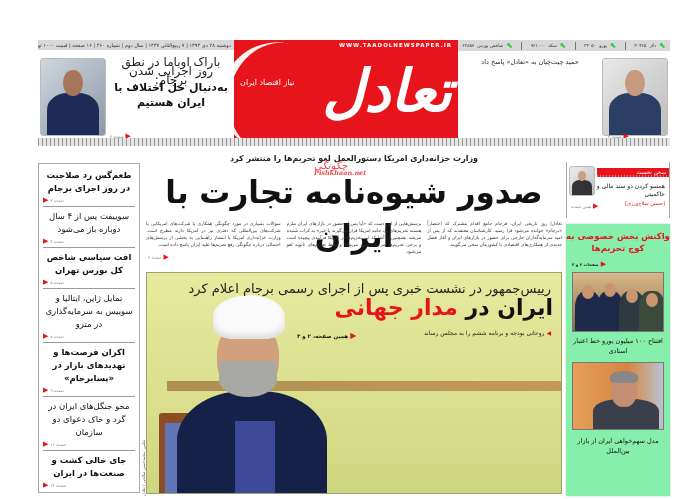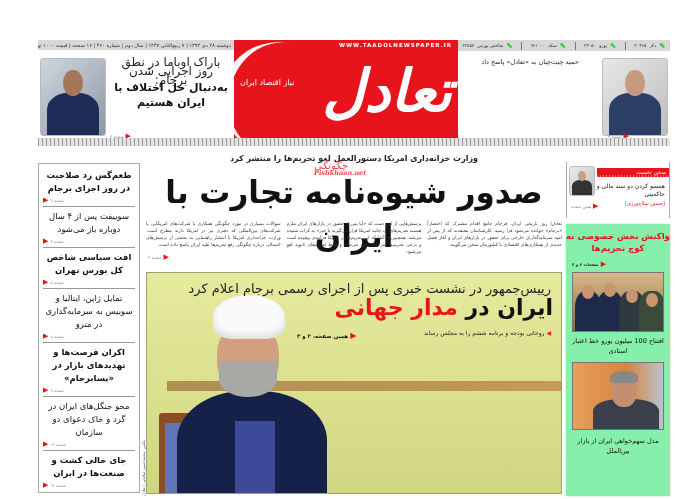--- a/index.html
+++ b/index.html
@@ -291,21 +291,21 @@
       <div class="photo-meeting">
         <div class="p" style="left:2px"></div>
           <div class="h" style="left:9px;top:12px"></div>
         <div class="p" style="left:24px"></div>
           <div class="h" style="left:31px;top:10px"></div>
         <div class="p" style="left:46px;background:#2e3a40"></div>
           <div class="h" style="left:53px;top:16px"></div>
         <div class="p" style="left:66px;background:#3b4a3a"></div>
           <div class="h" style="left:73px;top:20px"></div>
       </div>
-      <div class="cap1">افتتاح 100 میلیون یورو خط اعتبار استادی</div>
+      <div class="cap1">افتتاح ۱۰۰ میلیون یورو خط اعتبار استادی</div>
       <div class="photo-sahm">
           <div class="suit"></div>
           <div class="head"></div>
           <div class="hair"></div>
         </div>
       <div class="cap2">مدل سهم‌خواهی ایران از بازار بین‌الملل</div>
     </div>
   </div>
 
 </div>

